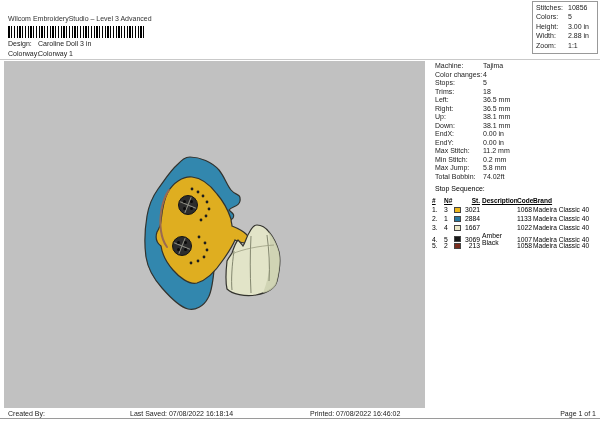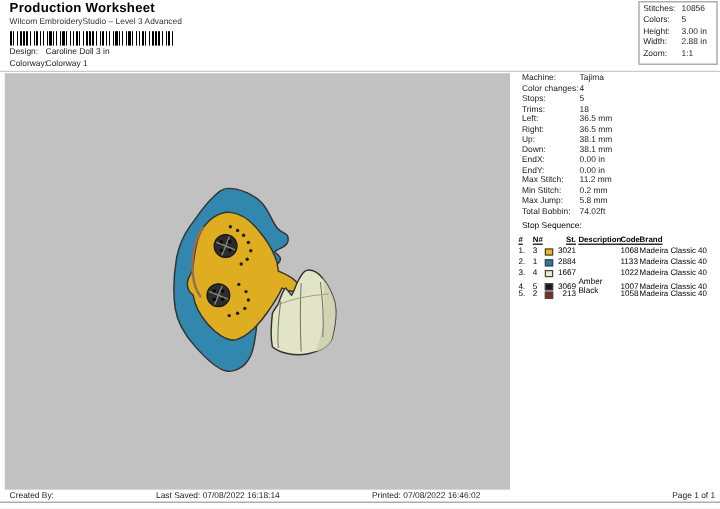--- a/index.html
+++ b/index.html
@@ -55,21 +55,20 @@
   .footer-line { position:absolute; left:0; top:418px; width:600px; height:1px; background:#9a9a9a; }
   .footer-text { position:absolute; top:410px; font-size:7px; color:#222; }
   .ft-created { left:8px; } .ft-saved { left:130px; } .ft-printed { left:310px; }
   .ft-page { right:4px; }
 </style>
 </head>
 <body>
 
 <div class="page">
 
-  <div class="title">Production Worksheet</div>
   <div class="subtitle">Wilcom EmbroideryStudio – Level 3 Advanced</div>
   <div class="barcode"></div>
   <div class="meta-row meta-design">
     <span class="meta-label">Design:</span><span>Caroline Doll 3 in</span>
   </div>
   <div class="meta-row meta-colorway">
     <span class="meta-label">Colorway:</span><span>Colorway 1</span>
   </div>
   <div class="hdr-divider"></div>
 

